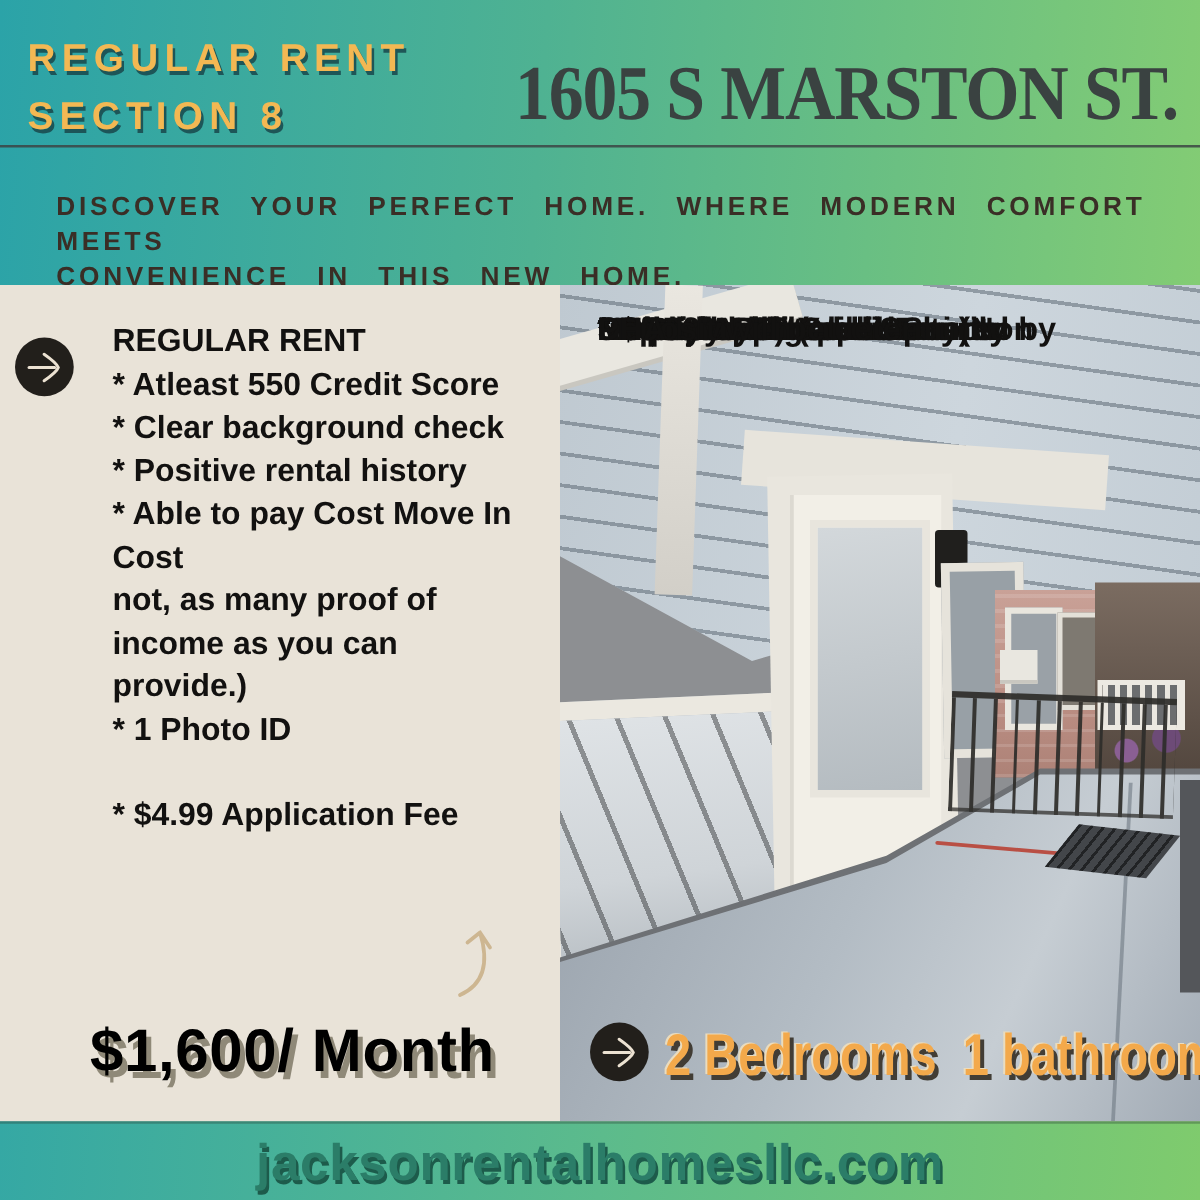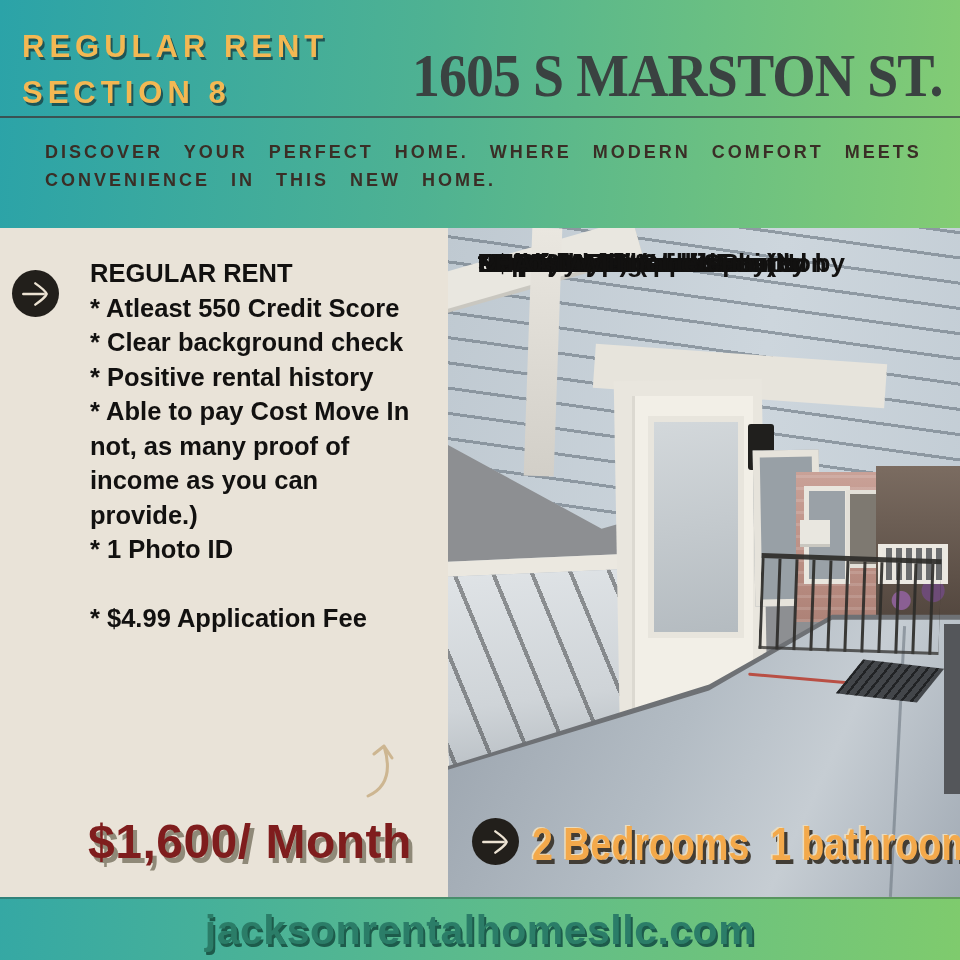--- a/index.html
+++ b/index.html
@@ -9,36 +9,36 @@
   
   .header{position:absolute;left:0;top:0;width:960px;height:228px;
           background:linear-gradient(94deg,#2ba3a8 0%,#4fb292 45%,#83cc74 100%);}
   .program{position:absolute;left:22px;top:24px;line-height:46px;
            font-size:31px;font-weight:800;letter-spacing:5px;color:#f3b853;
            text-shadow:2px 3px 0 rgba(27,77,80,.9);}
   .address{position:absolute;right:18px;top:40px;margin:0;white-space:nowrap;
            font-family:"Liberation Serif",serif;font-weight:700;font-size:62px;
            color:#3a4241;letter-spacing:-1px;transform:scaleX(.9);transform-origin:right top;}
   .rule{position:absolute;left:0;top:116px;width:960px;height:2px;background:#3c4444;opacity:.85;}
-  .tagline{position:absolute;left:45px;top:138px;width:900px;
-           font-size:18px;font-weight:800;color:#3a2e26;letter-spacing:3px;
+  .tagline{position:absolute;left:45px;top:152px;width:900px;
+           font-size:21px;font-weight:800;color:#3a2e26;letter-spacing:3px;
            word-spacing:13px;line-height:28px;}
 
   
   .left-panel{position:absolute;left:0;top:228px;width:448px;height:669px;background:#e9e3d8;}
   .badge{position:absolute;width:47px;height:47px;border-radius:50%;background:#221f1b;
          display:flex;align-items:center;justify-content:center;}
   .badge svg{width:34px;height:34px;}
   .left-badge{left:12px;top:42px;}
   .list{position:absolute;font-weight:700;color:#121110;}
   .left-list{left:90px;top:28px;width:370px;font-size:25.5px;line-height:34.5px;}
   .ln{white-space:nowrap;}
   .spacer{height:34px;}
   .price{position:absolute;left:72px;top:586px;font-size:48px;font-weight:800;
-         letter-spacing:.5px;color:#7f1d1d;text-shadow:4px 5px 0 #8f8978;white-space:nowrap;margin-left:16px;}
+         letter-spacing:.5px;color:#000000;text-shadow:4px 5px 0 #8f8978;white-space:nowrap;}
   .doodle{position:absolute;left:362px;top:510px;}
 
   
   .photo{position:absolute;left:448px;top:228px;width:512px;height:669px;
          background:#8d8f92;overflow:hidden;}
   .photo *{position:absolute;}
   .ph-corner{left:0;top:0;width:84px;height:150px;background:#cccbc8;}
   .ph-ceiling{left:0;top:0;width:512px;height:310px;
      background:repeating-linear-gradient(8deg,rgba(255,255,255,0) 0 22px,rgba(94,106,117,.55) 22px 25px),
                 linear-gradient(100deg,#bfc9d1 0%,#cdd6dd 60%,#c3cdd5 100%);
@@ -130,20 +130,21 @@
         <path d="M6 24 H35" stroke="#ece2d2" stroke-width="3.4" fill="none" stroke-linecap="round"></path>
         <path d="M23 9 C33 16 38 21 39 24 C38 27 33 32 23 39" stroke="#ece2d2" stroke-width="3.4" fill="none" stroke-linecap="round"></path>
       </svg>
     </div>
     <div class="list left-list">
       <div class="ln">REGULAR RENT</div>
       <div class="ln">* Atleast 550 Credit Score</div>
       <div class="ln">* Clear background check</div>
       <div class="ln">* Positive rental history</div>
       <div class="ln">* Able to pay Cost Move In</div>
+      <div class="ln">Cost</div>
       <div class="ln">not, as many proof of</div>
       <div class="ln">income as you can</div>
       <div class="ln">provide.)</div>
       <div class="ln">* 1 Photo ID</div>
       <div class="spacer"></div>
       <div class="ln">* $4.99 Application Fee</div>
     </div>
     <svg class="doodle" width="40" height="62" viewBox="0 0 40 62">
       <path d="M6 58 C 24 50 30 34 22 8 M22 8 L30 20 M22 8 L12 16" stroke="#cdb691" stroke-width="3" fill="none" stroke-linecap="round"></path>
     </svg>

